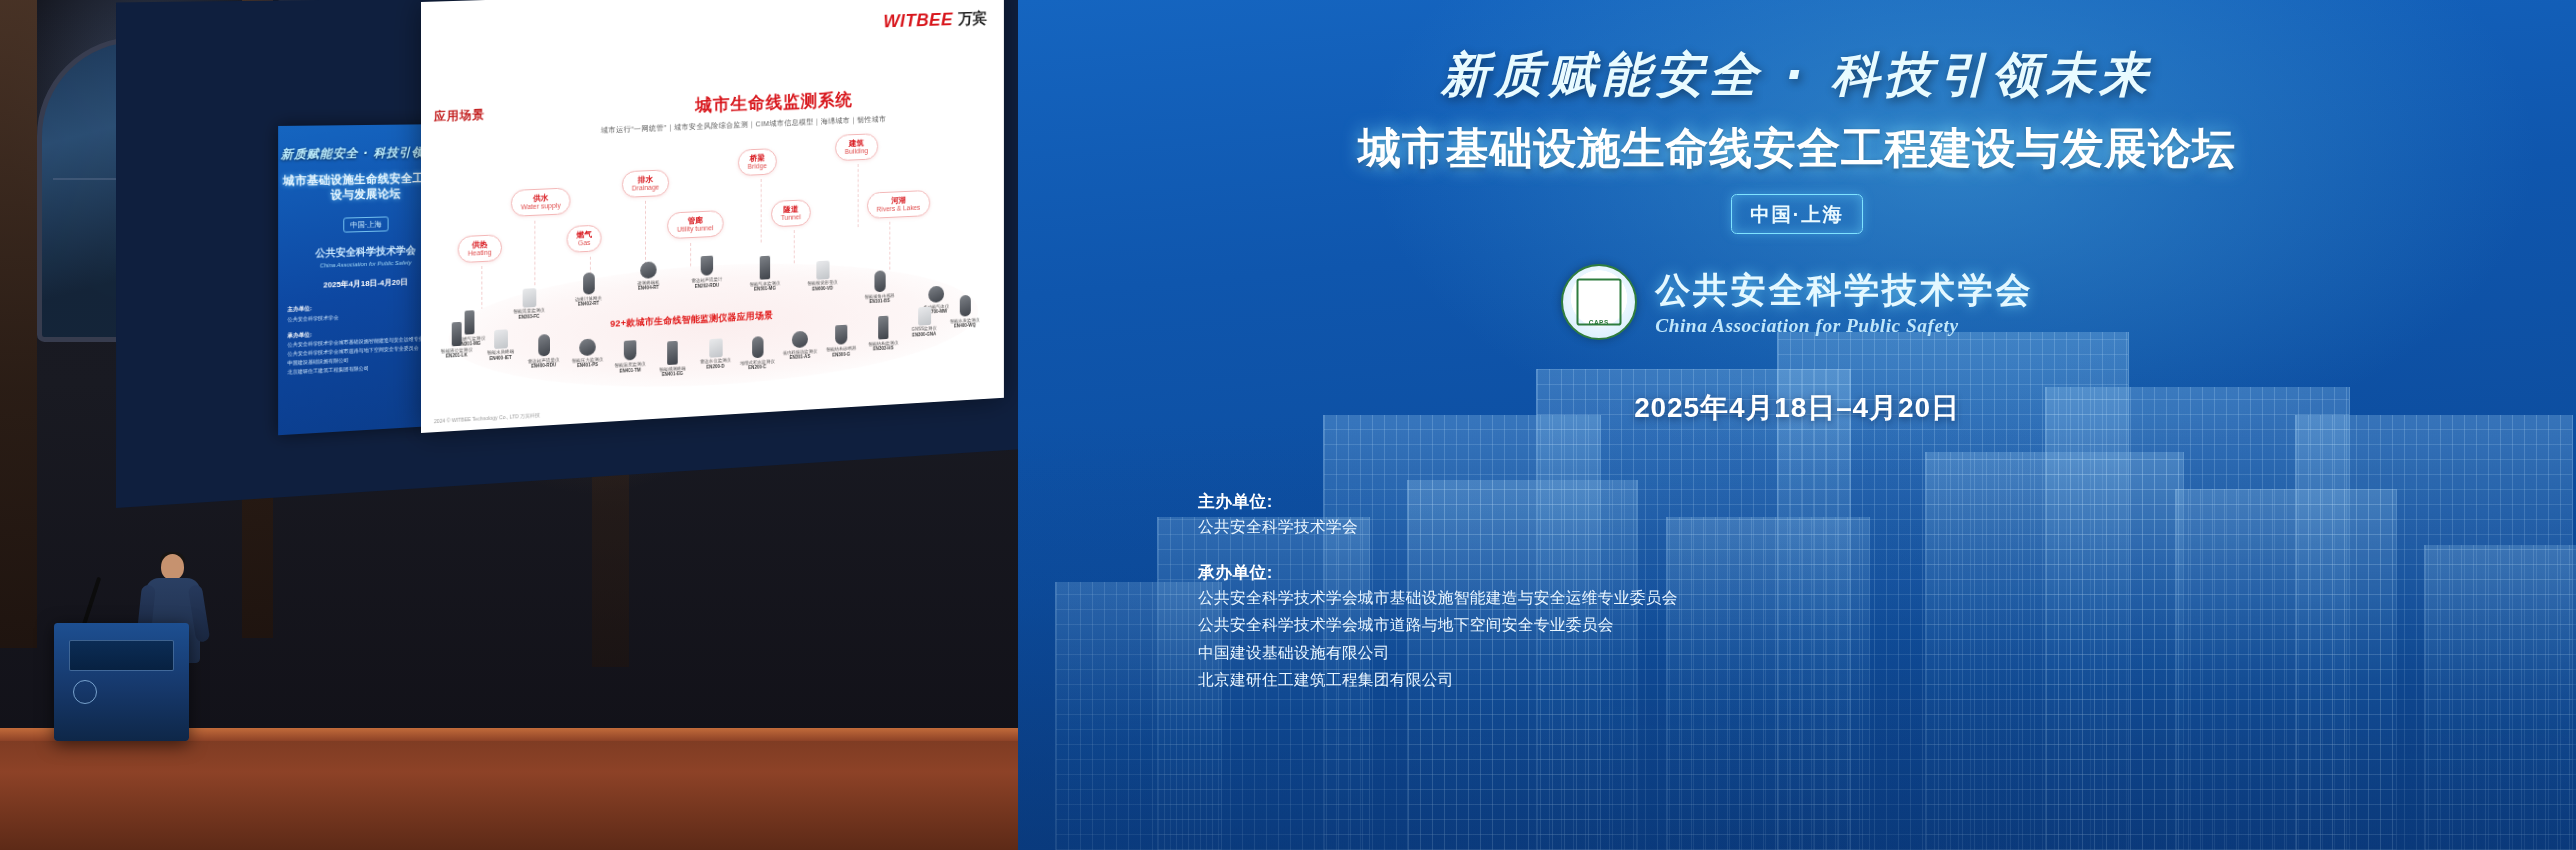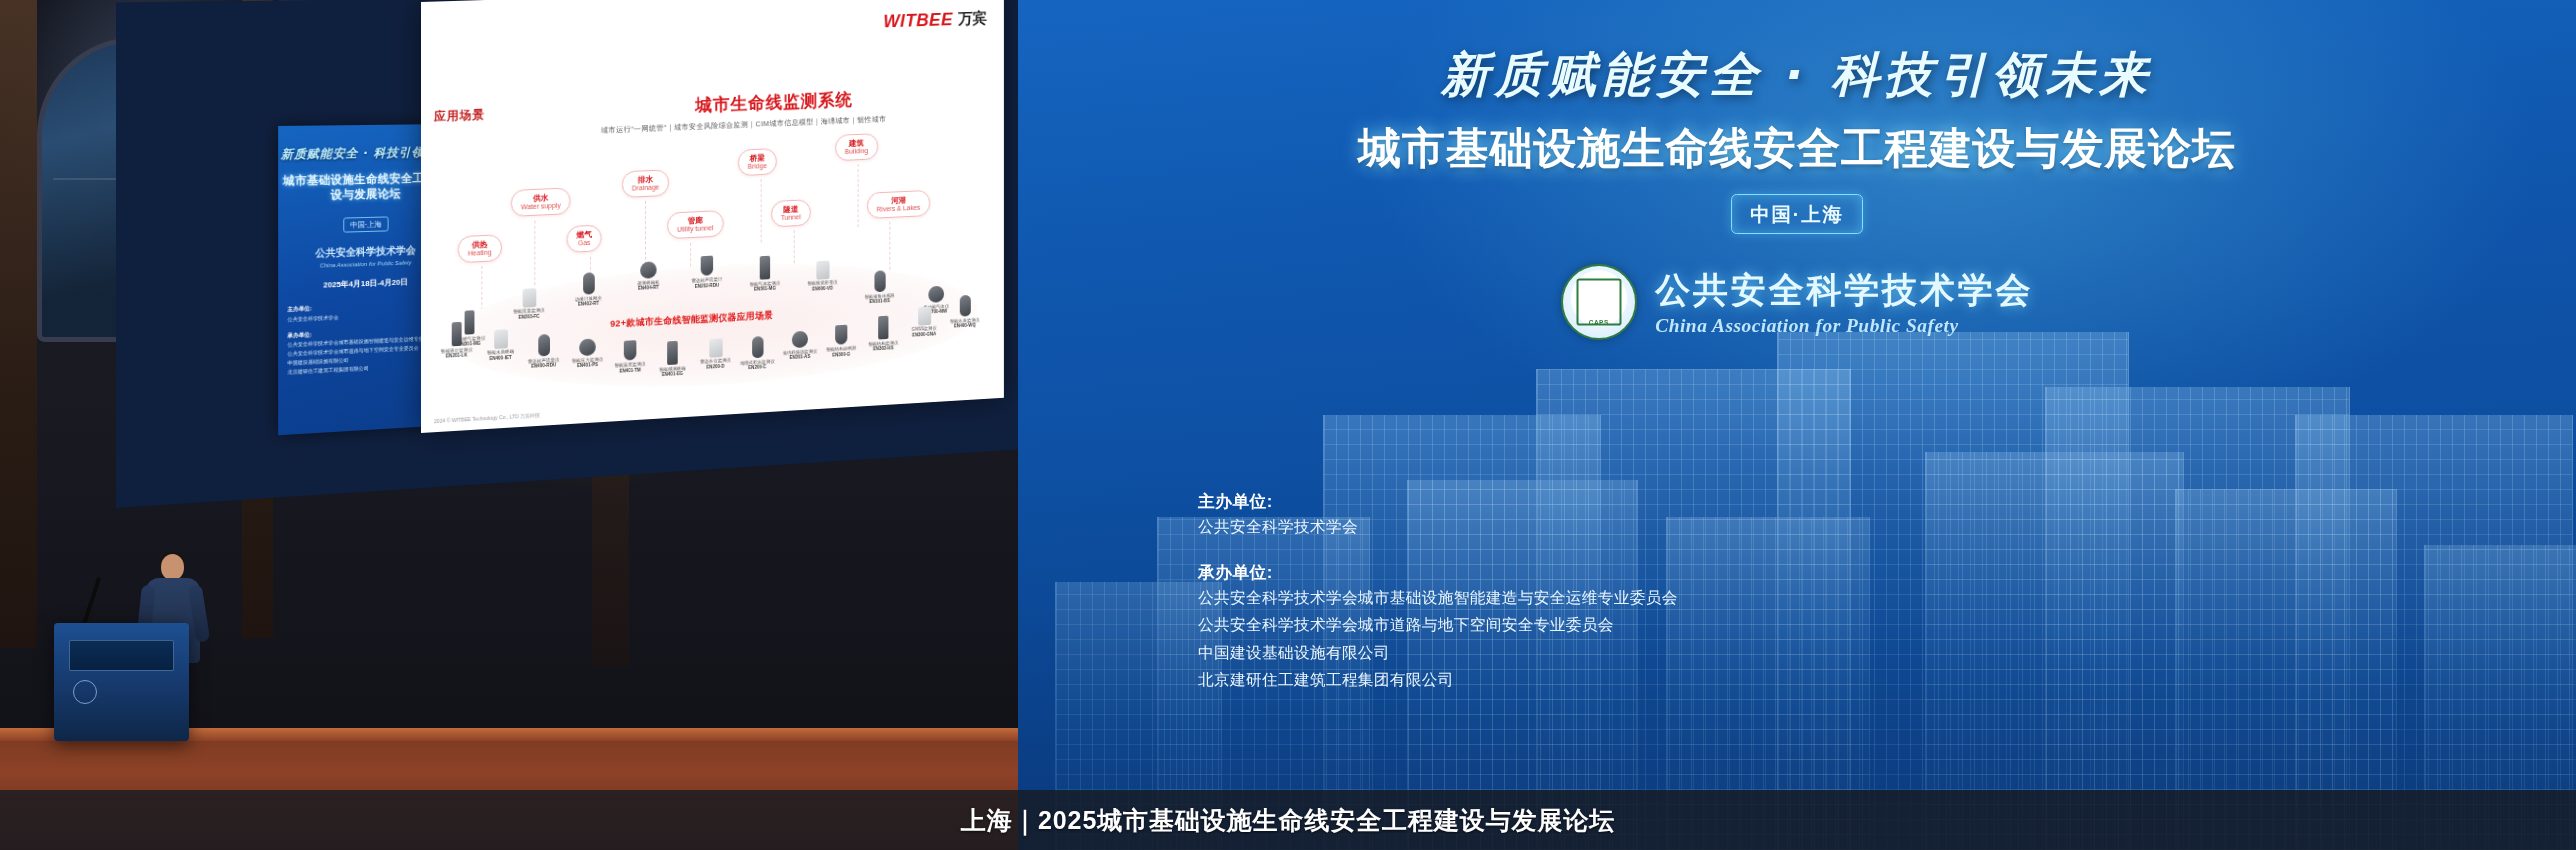--- a/index.html
+++ b/index.html
@@ -586,34 +586,32 @@
       </div>
       <div class="b-assoc">
         <div class="caps-logo">
           <span class="caps-txt">CAPS</span>
         </div>
         <div class="assoc-text">
           <div class="assoc-cn">公共安全科学技术学会</div>
           <div class="assoc-en">China Association for Public Safety</div>
         </div>
       </div>
+      <div class="b-date">2025年4月18日–4月20日</div>
       <div class="b-orgs">
         <div class="org-h">主办单位:</div>
         <div id="b-host">
             <div class="org-l">公共安全科学技术学会</div>
           </div>
         <div class="org-h">承办单位:</div>
         <div id="b-orgs">
             <div class="org-l">公共安全科学技术学会城市基础设施智能建造与安全运维专业委员会</div>
             <div class="org-l">公共安全科学技术学会城市道路与地下空间安全专业委员会</div>
             <div class="org-l">中国建设基础设施有限公司</div>
             <div class="org-l">北京建研住工建筑工程集团有限公司</div>
           </div>
       </div>
     </div>
   </div>
 
-  <div class="caption-bar">
-    <div class="caption-text">上海｜2025城市基础设施生命线安全工程建设与发展论坛</div>
-  </div>
 
 </div>
 
 
 </body></html>

